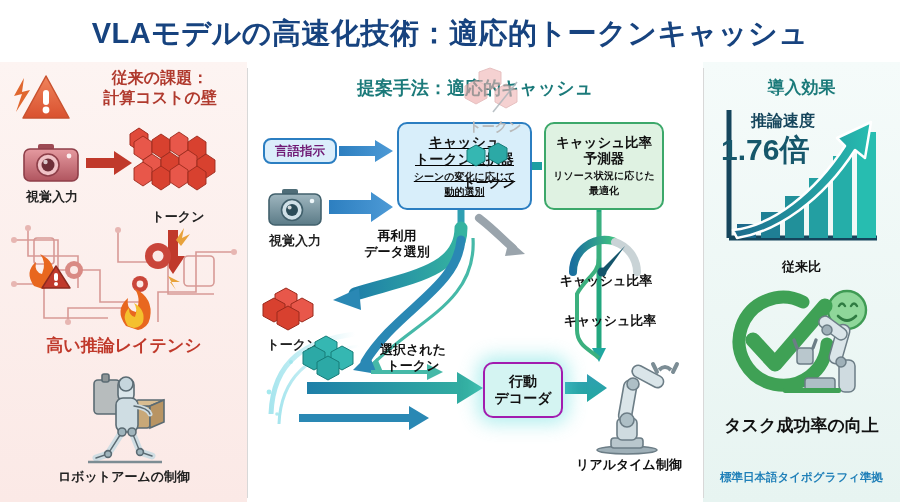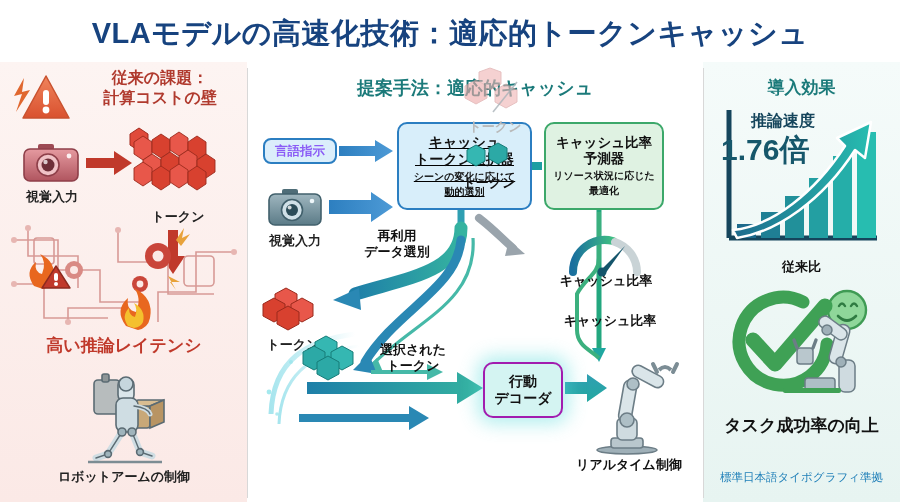--- a/index.html
+++ b/index.html
@@ -52,21 +52,21 @@
     position:absolute; left:0; top:14px; width:456px; text-align:center;
     font-size:18px; font-weight:bold; color:#1b7a7a;
   }
   .node {
     position:absolute; border-radius:10px; text-align:center;
     display:flex; flex-direction:column; justify-content:center; align-items:center;
   }
   #node-lang {
     left:16px; top:76px; width:74px; height:26px;
     background:#dbeefb; border:2px solid #2b7ec1; border-radius:8px;
-    font-size:12.5px; font-weight:bold; color:#8b5cf6;
+    font-size:12.5px; font-weight:bold; color:#701a75;
   }
   #node-selector {
     left:150px; top:60px; width:135px; height:88px;
     background:#d8eefa; border:2px solid #2b7ec1;text-decoration:underline;
   }
   #node-selector .t1 { font-size:14px; font-weight:bold; color:#111; line-height:1.18; }
   #node-selector .t2 { font-size:10px; font-weight:bold; color:#111; line-height:1.2; margin-top:3px; }
   #node-predictor {
     left:297px; top:60px; width:120px; height:88px;
     background:#dff2e2; border:2px solid #3ca86a;
@@ -107,21 +107,21 @@
     position:absolute; left:20px; top:50px; width:108px; text-align:left;
     font-size:16px; font-weight:bold; color:#15455c; line-height:1.1;margin-left:28px;
   }
   #speed-value {
     position:absolute; left:18px; top:72px; width:118px; text-align:left;
     font-size:30px; font-weight:bold; color:#16576b; line-height:1.05;
   }
   #lbl-baseline { left:0; top:196px; width:197px; font-size:13px; font-weight:bold; color:#111; }
   #check-group { position:absolute; left:18px; top:226px; width:162px; height:120px; }
   #lbl-success { left:0; top:352px; width:197px; font-size:17px; font-weight:bold; color:#111; }
-  #lbl-footer { left:0; top:408px; width:197px; font-size:11.5px; font-weight:normal; color:#1f7fb8; }
+  #lbl-footer { left:0; top:408px; width:197px; font-size:11.5px; font-weight:bold; color:#1f7fb8; }
 
   svg { display:block; overflow:visible; }
 </style>
 </head>
 <body>
 
 <div id="root">
 
   <div id="title">VLAモデルの高速化技術：適応的トークンキャッシュ</div>
 

